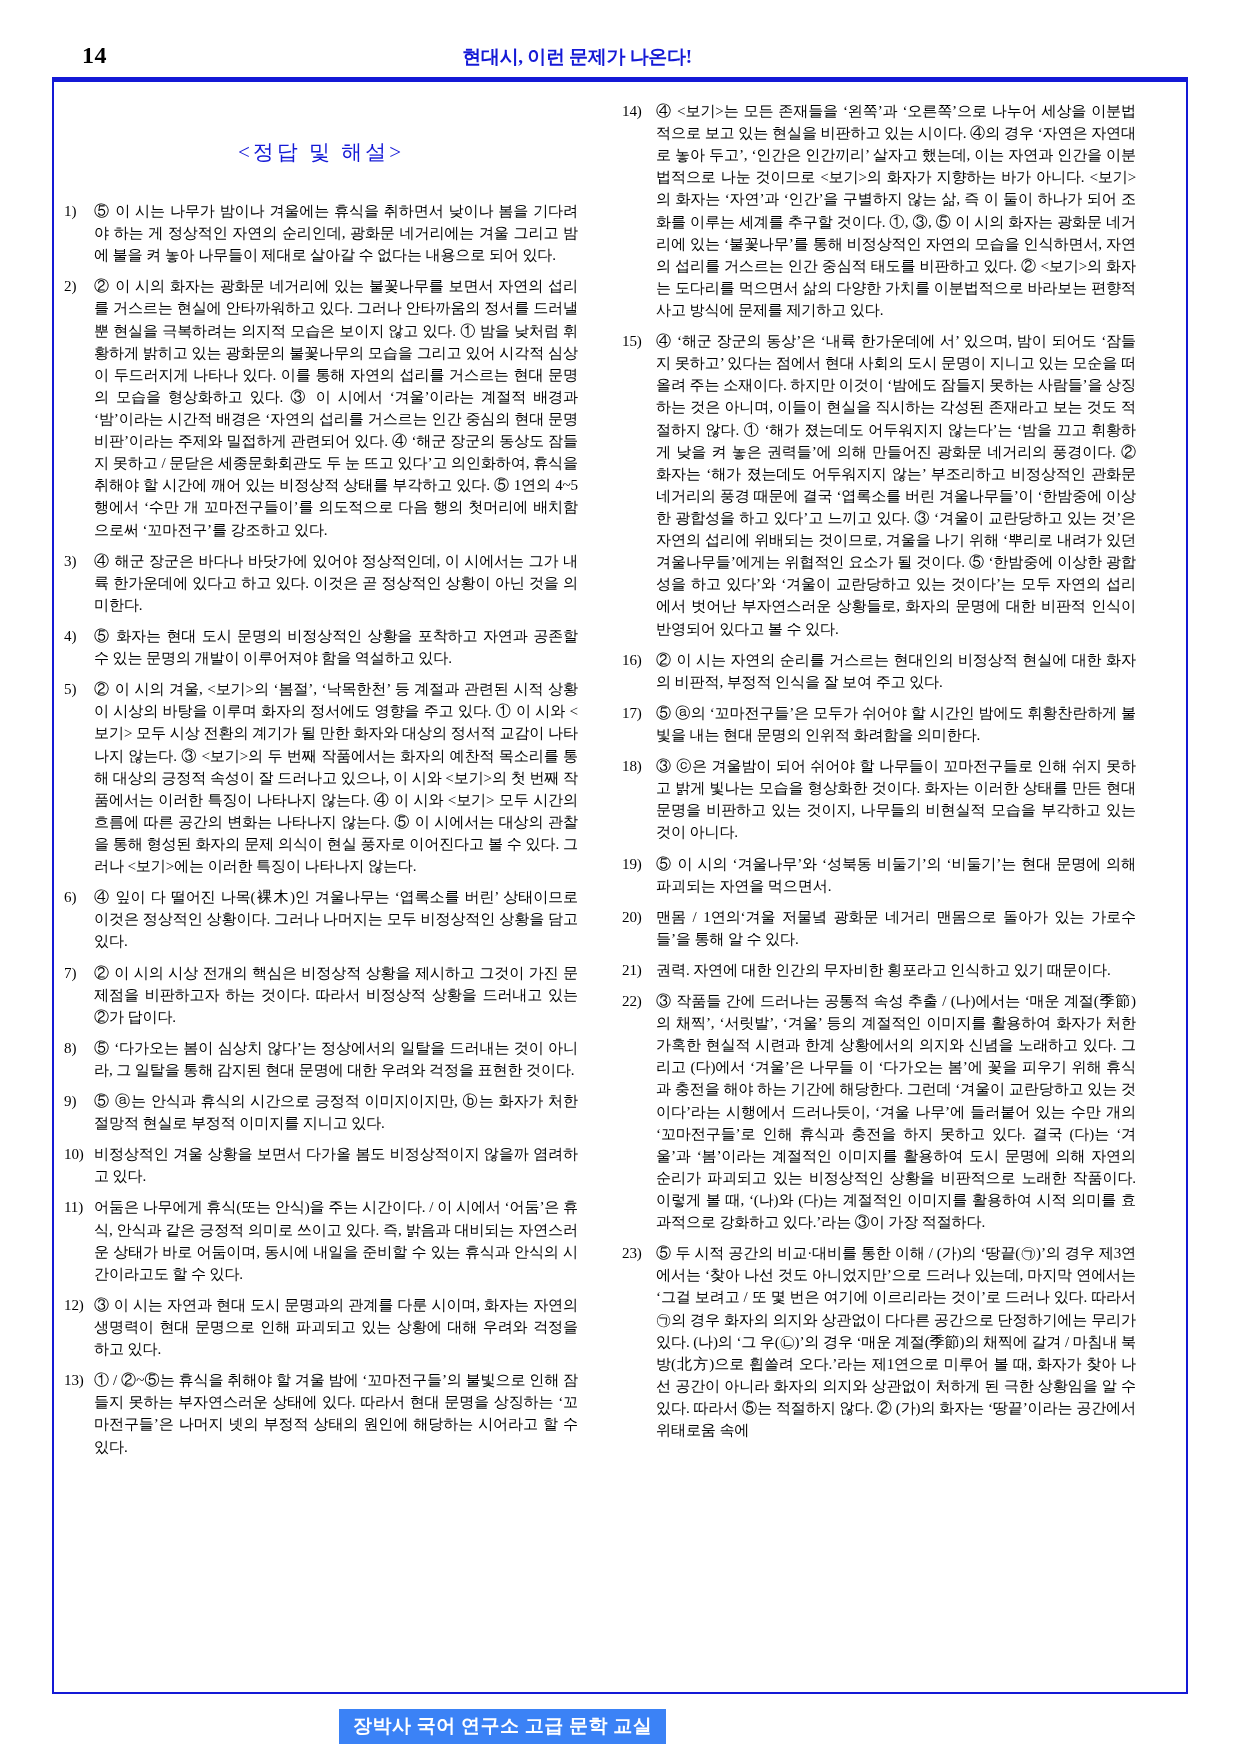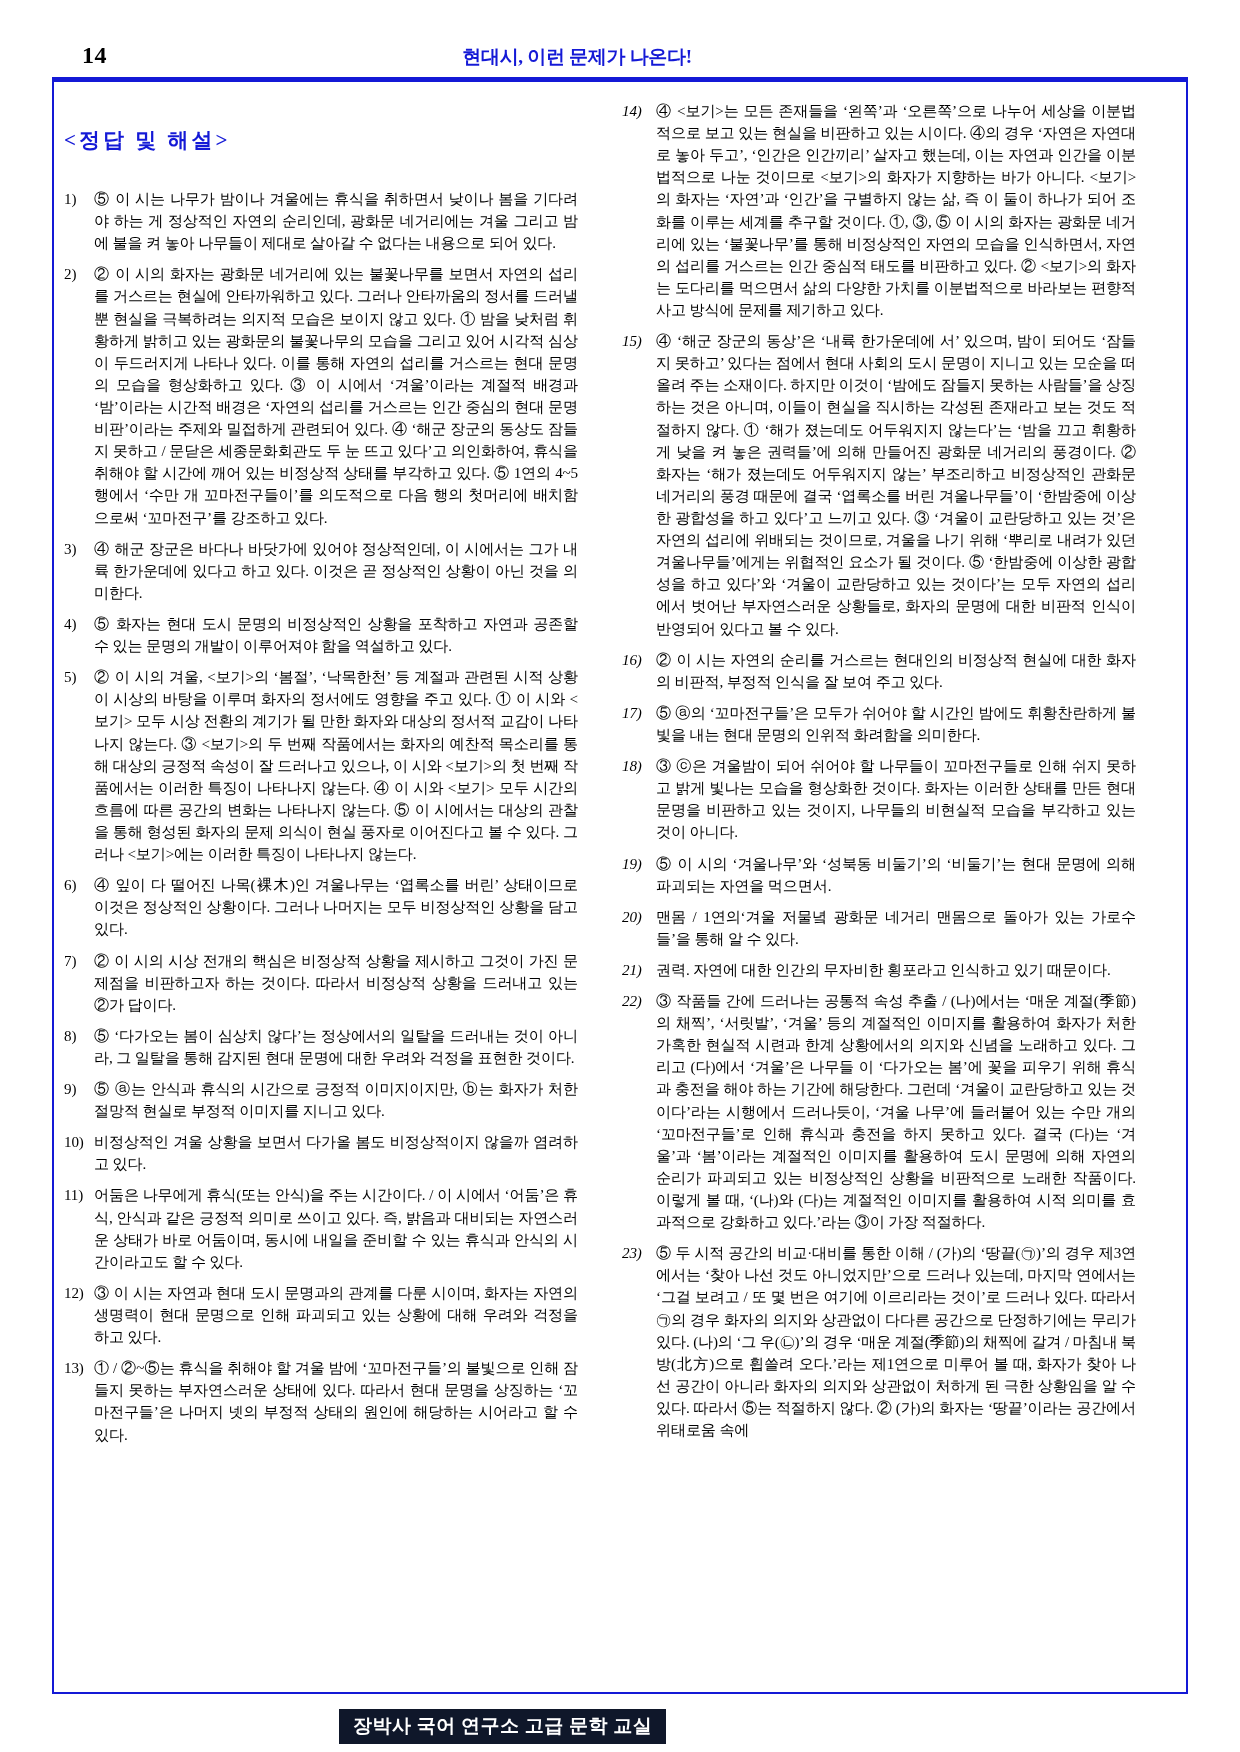--- a/index.html
+++ b/index.html
@@ -80,26 +80,26 @@
     padding: 0 8px;
   }
   .col {
     width: 514px;
     box-sizing: border-box;
   }
   .col-left { padding-top: 22px; }
   .col-right { padding-top: 14px; }
 
   .section-title {
-    text-align: left;
+    text-align: center;
     font-size: 21px;
-    font-weight: 700;
+    font-weight: 400;
     color: #1419d6;
     letter-spacing: 3px;
-    margin: 18px 0 34px 0;
+    margin: 30px 0 34px 0;
   }
 
   
   ol.answers {
     list-style: none;
     margin: 0;
     padding: 0;
   }
   ol.answers > li {
     position: relative;
@@ -115,34 +115,34 @@
   }
   ol.answers > li .num {
     position: absolute;
     left: 0;
     top: 0;
     width: 28px;
     text-align: left;
     font-size: 15.1px;
   }
   ol.answers > li.wide { padding-left: 34px; }
-  ol.answers > li.wide .num { width: 32px; font-style: italic; }
+  ol.answers > li.wide .num { width: 32px; }
 
   .banner-wrap {
     position: absolute;
     left: 0;
     bottom: 0;
     width: 1136px;
     height: 40px;
   }
   .banner {
     position: absolute;
     left: 339px;
     bottom: 8px;
-    background: #0f172a;
+    background: #3b82f6;
     color: #ffffff;
     font-size: 19px;
     font-weight: 700;
     letter-spacing: 0.5px;
     padding: 4px 14px 5px 14px;
     white-space: nowrap;
   }
 </style>
 </head>
 <body>

